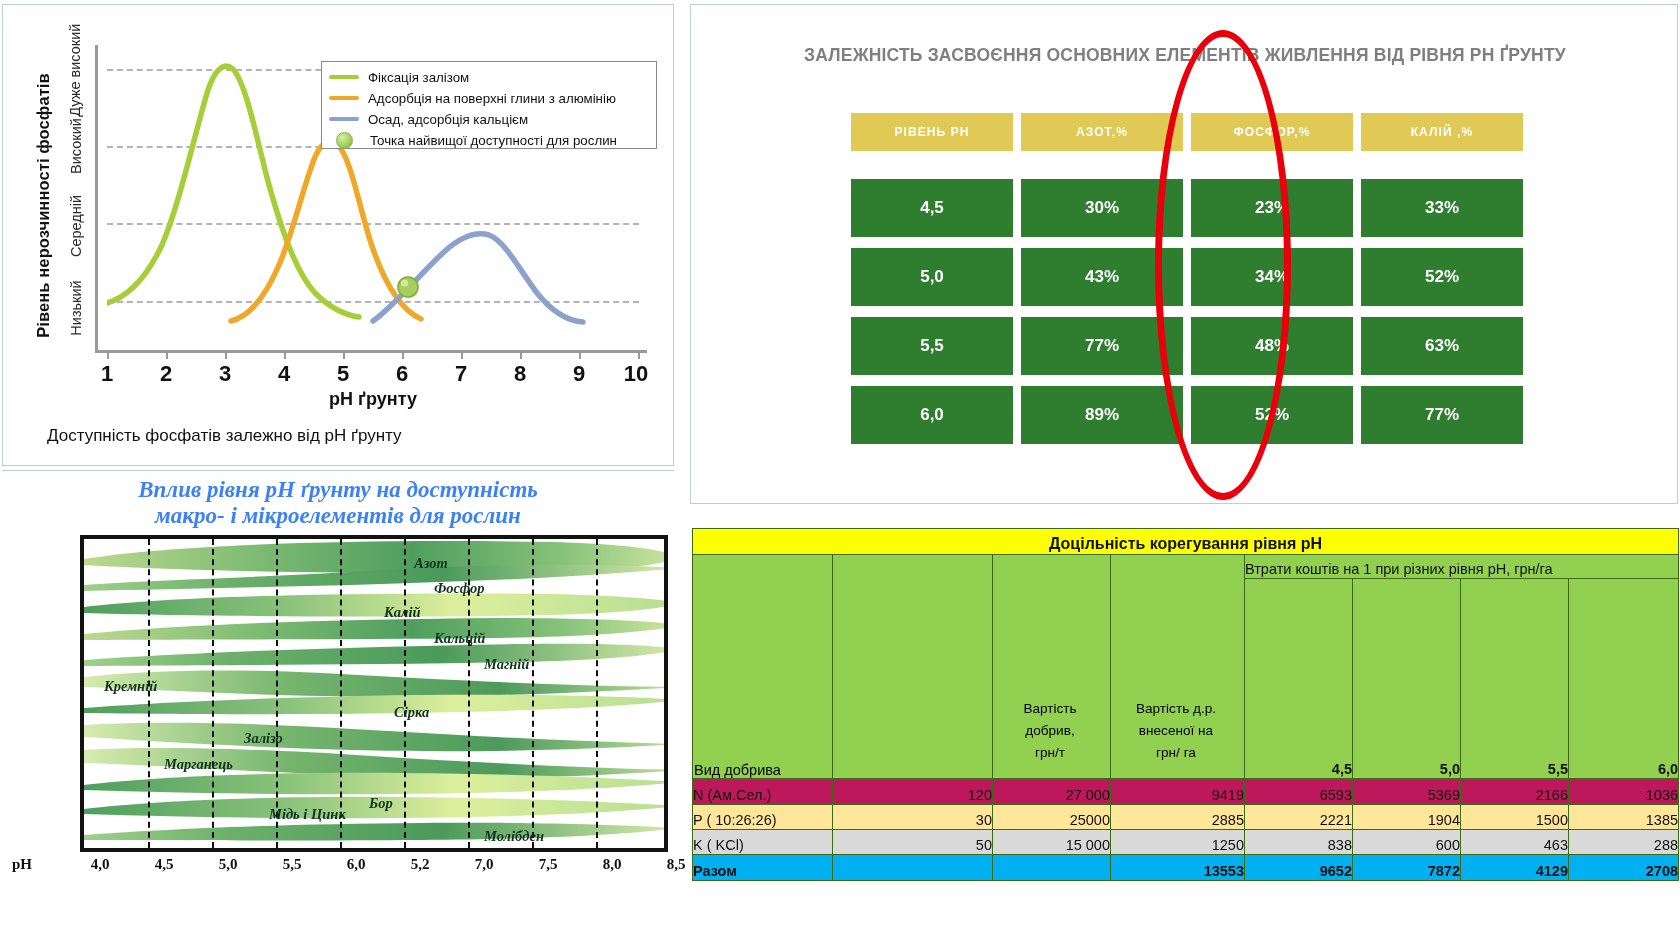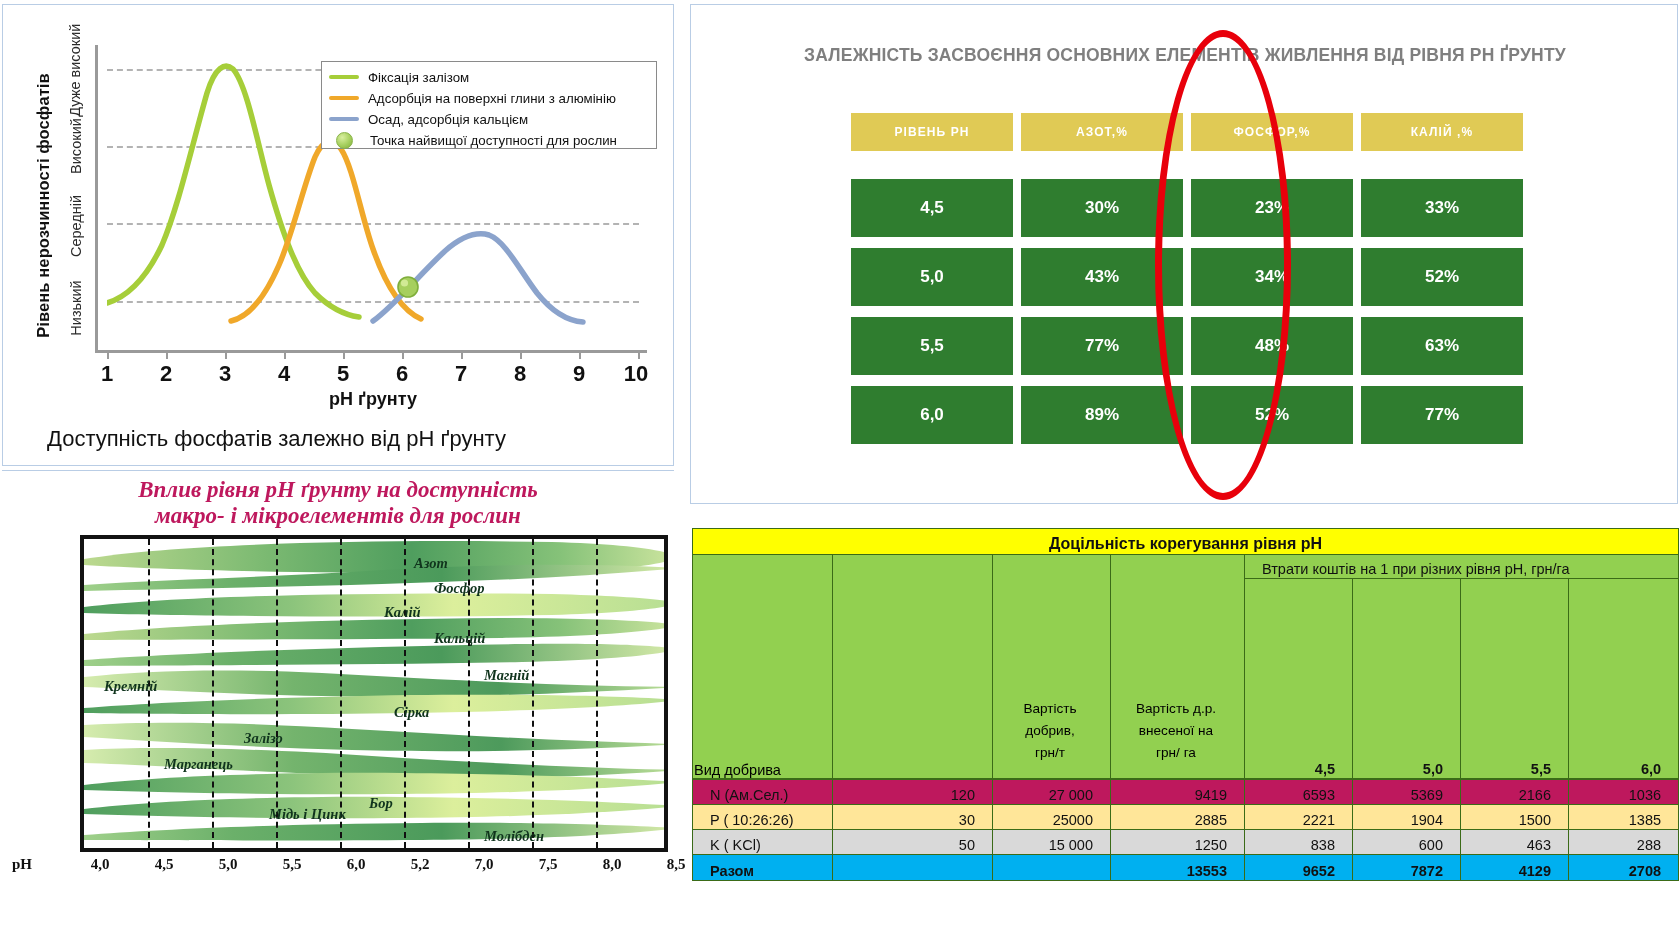--- a/index.html
+++ b/index.html
@@ -32,39 +32,39 @@
   .ycat span{transform:rotate(-90deg);white-space:nowrap;font-size:14.5px;color:#2a2a2a;}
   .ycat.two span{line-height:1.0;text-align:center;}
   #plotbox{position:absolute;left:104px;top:40px;width:532px;height:306px;}
   #plotbox .gridline{position:absolute;left:0;width:100%;height:0;border-top:2px dashed #b3b3b3;}
   #xaxisline{position:absolute;left:92px;top:345px;width:552px;height:3px;background:#9a9a9a;}
   #yaxisline{position:absolute;left:92px;top:40px;width:3px;height:308px;background:#9a9a9a;}
   .xtick{position:absolute;top:346px;width:0;height:8px;border-left:2px solid #9a9a9a;}
   .xlab{position:absolute;top:356px;width:34px;text-align:center;font-size:22px;font-weight:bold;color:#111;}
   #xtitle{position:absolute;left:104px;top:384px;width:532px;text-align:center;
           font-size:18px;font-weight:bold;color:#111;}
-  #phos-caption{position:absolute;left:44px;top:421px;font-size:22px;color:#111;}
+  #phos-caption{position:absolute;left:44px;top:421px;font-size:17px;color:#111;}
   #legendbox{
     position:absolute;left:318px;top:56px;width:336px;height:88px;
     border:1px solid #8a8a8a;background:#fff;box-sizing:border-box;
     padding:5px 7px 4px 7px;
   }
   .lgrow{display:flex;align-items:center;height:20px;margin-bottom:1px;}
   .lgswatch{width:30px;height:4px;border-radius:2px;margin-right:9px;flex:0 0 auto;}
   .lgdot{width:15px;height:15px;border-radius:50%;margin:0 17px 0 7px;flex:0 0 auto;
          background:radial-gradient(circle at 35% 30%, #d8ef9f 0%, #a6cf5e 55%, #7fae3b 100%);
          border:1px solid #88b347;}
   .lgtext{font-size:13.3px;color:#111;white-space:nowrap;}
 
   
   #panel-bands{left:2px;top:470px;width:672px;height:473px;border-top:1px solid #b9cde5;}
   #bands-title{
     position:absolute;left:0;top:6px;width:672px;text-align:center;
     font-family:"Liberation Serif", serif;font-style:italic;font-weight:bold;
-    font-size:23px;line-height:1.12;color:#be185d;
+    font-size:23px;line-height:1.12;color:#3b82f6;
   }
   #bands-frame{
     position:absolute;left:78px;top:64px;width:588px;height:317px;
     border:4px solid #121212;background:#fff;box-sizing:border-box;overflow:hidden;
   }
   .bandlabel{
     position:absolute;top:50%;transform:translateY(-50%);
     font-family:"Liberation Serif", serif;font-style:italic;font-weight:bold;
     font-size:14.5px;color:#10341d;white-space:nowrap;
   }
@@ -101,21 +101,21 @@
   }
 
   
   #panel-cost{left:690px;top:522px;width:990px;height:423px;}
   table.cost{
     position:absolute;left:2px;top:6px;width:986px;
     border-collapse:collapse;table-layout:fixed;
     font-size:14.5px;color:#111;
   }
   table.cost td,table.cost th{
-    border:1px solid #3b6b17;padding:1px 17px;box-sizing:border-box;
+    border:1px solid #3b6b17;padding:1px 0;box-sizing:border-box;
     overflow:hidden;vertical-align:bottom;
   }
   .c-title{background:#ffff00;text-align:center;font-weight:bold;font-size:16px;height:26px;vertical-align:middle;}
   .c-green{background:#92d050;}
   .c-grouphdr{background:#92d050;text-align:left;font-size:14.5px;vertical-align:top;padding-top:2px;}
   .c-stub{background:#92d050;vertical-align:bottom;height:200px;}
   .c-phnum{background:#92d050;text-align:right;font-weight:bold;vertical-align:bottom;padding-bottom:1px;}
   .r-n td{background:#be185d;height:25px;vertical-align:middle;}
   .r-p td{background:#ffe699;height:25px;vertical-align:middle;}
   .r-k td{background:#d9d9d9;height:25px;vertical-align:middle;}
@@ -275,21 +275,21 @@
       <div class="vdash" style="left:256px;"></div>
       <div class="vdash" style="left:320px;"></div>
       <div class="vdash" style="left:384px;"></div>
       <div class="vdash" style="left:448px;"></div>
       <div class="vdash" style="left:512px;"></div>
 
       <div class="bandlabel" style="left:330px;top:24px;">Азот</div>
       <div class="bandlabel" style="left:350px;top:49px;">Фосфор</div>
       <div class="bandlabel" style="left:300px;top:73px;">Калій</div>
       <div class="bandlabel" style="left:350px;top:99px;">Кальцій</div>
-      <div class="bandlabel" style="left:400px;top:136px;">Магній</div>
+      <div class="bandlabel" style="left:400px;top:125px;">Магній</div>
       <div class="bandlabel" style="left:20px;top:147px;">Кремній</div>
       <div class="bandlabel" style="left:310px;top:173px;">Сірка</div>
       <div class="bandlabel" style="left:160px;top:199px;">Залізо</div>
       <div class="bandlabel" style="left:80px;top:225px;">Марганець</div>
       <div class="bandlabel" style="left:285px;top:264px;">Бор</div>
       <div class="bandlabel" style="left:185px;top:275px;">Мідь і Цинк</div>
       <div class="bandlabel" style="left:400px;top:297px;">Молібден</div>
     </div>
 
     <div id="bands-phlabel">pH</div>

